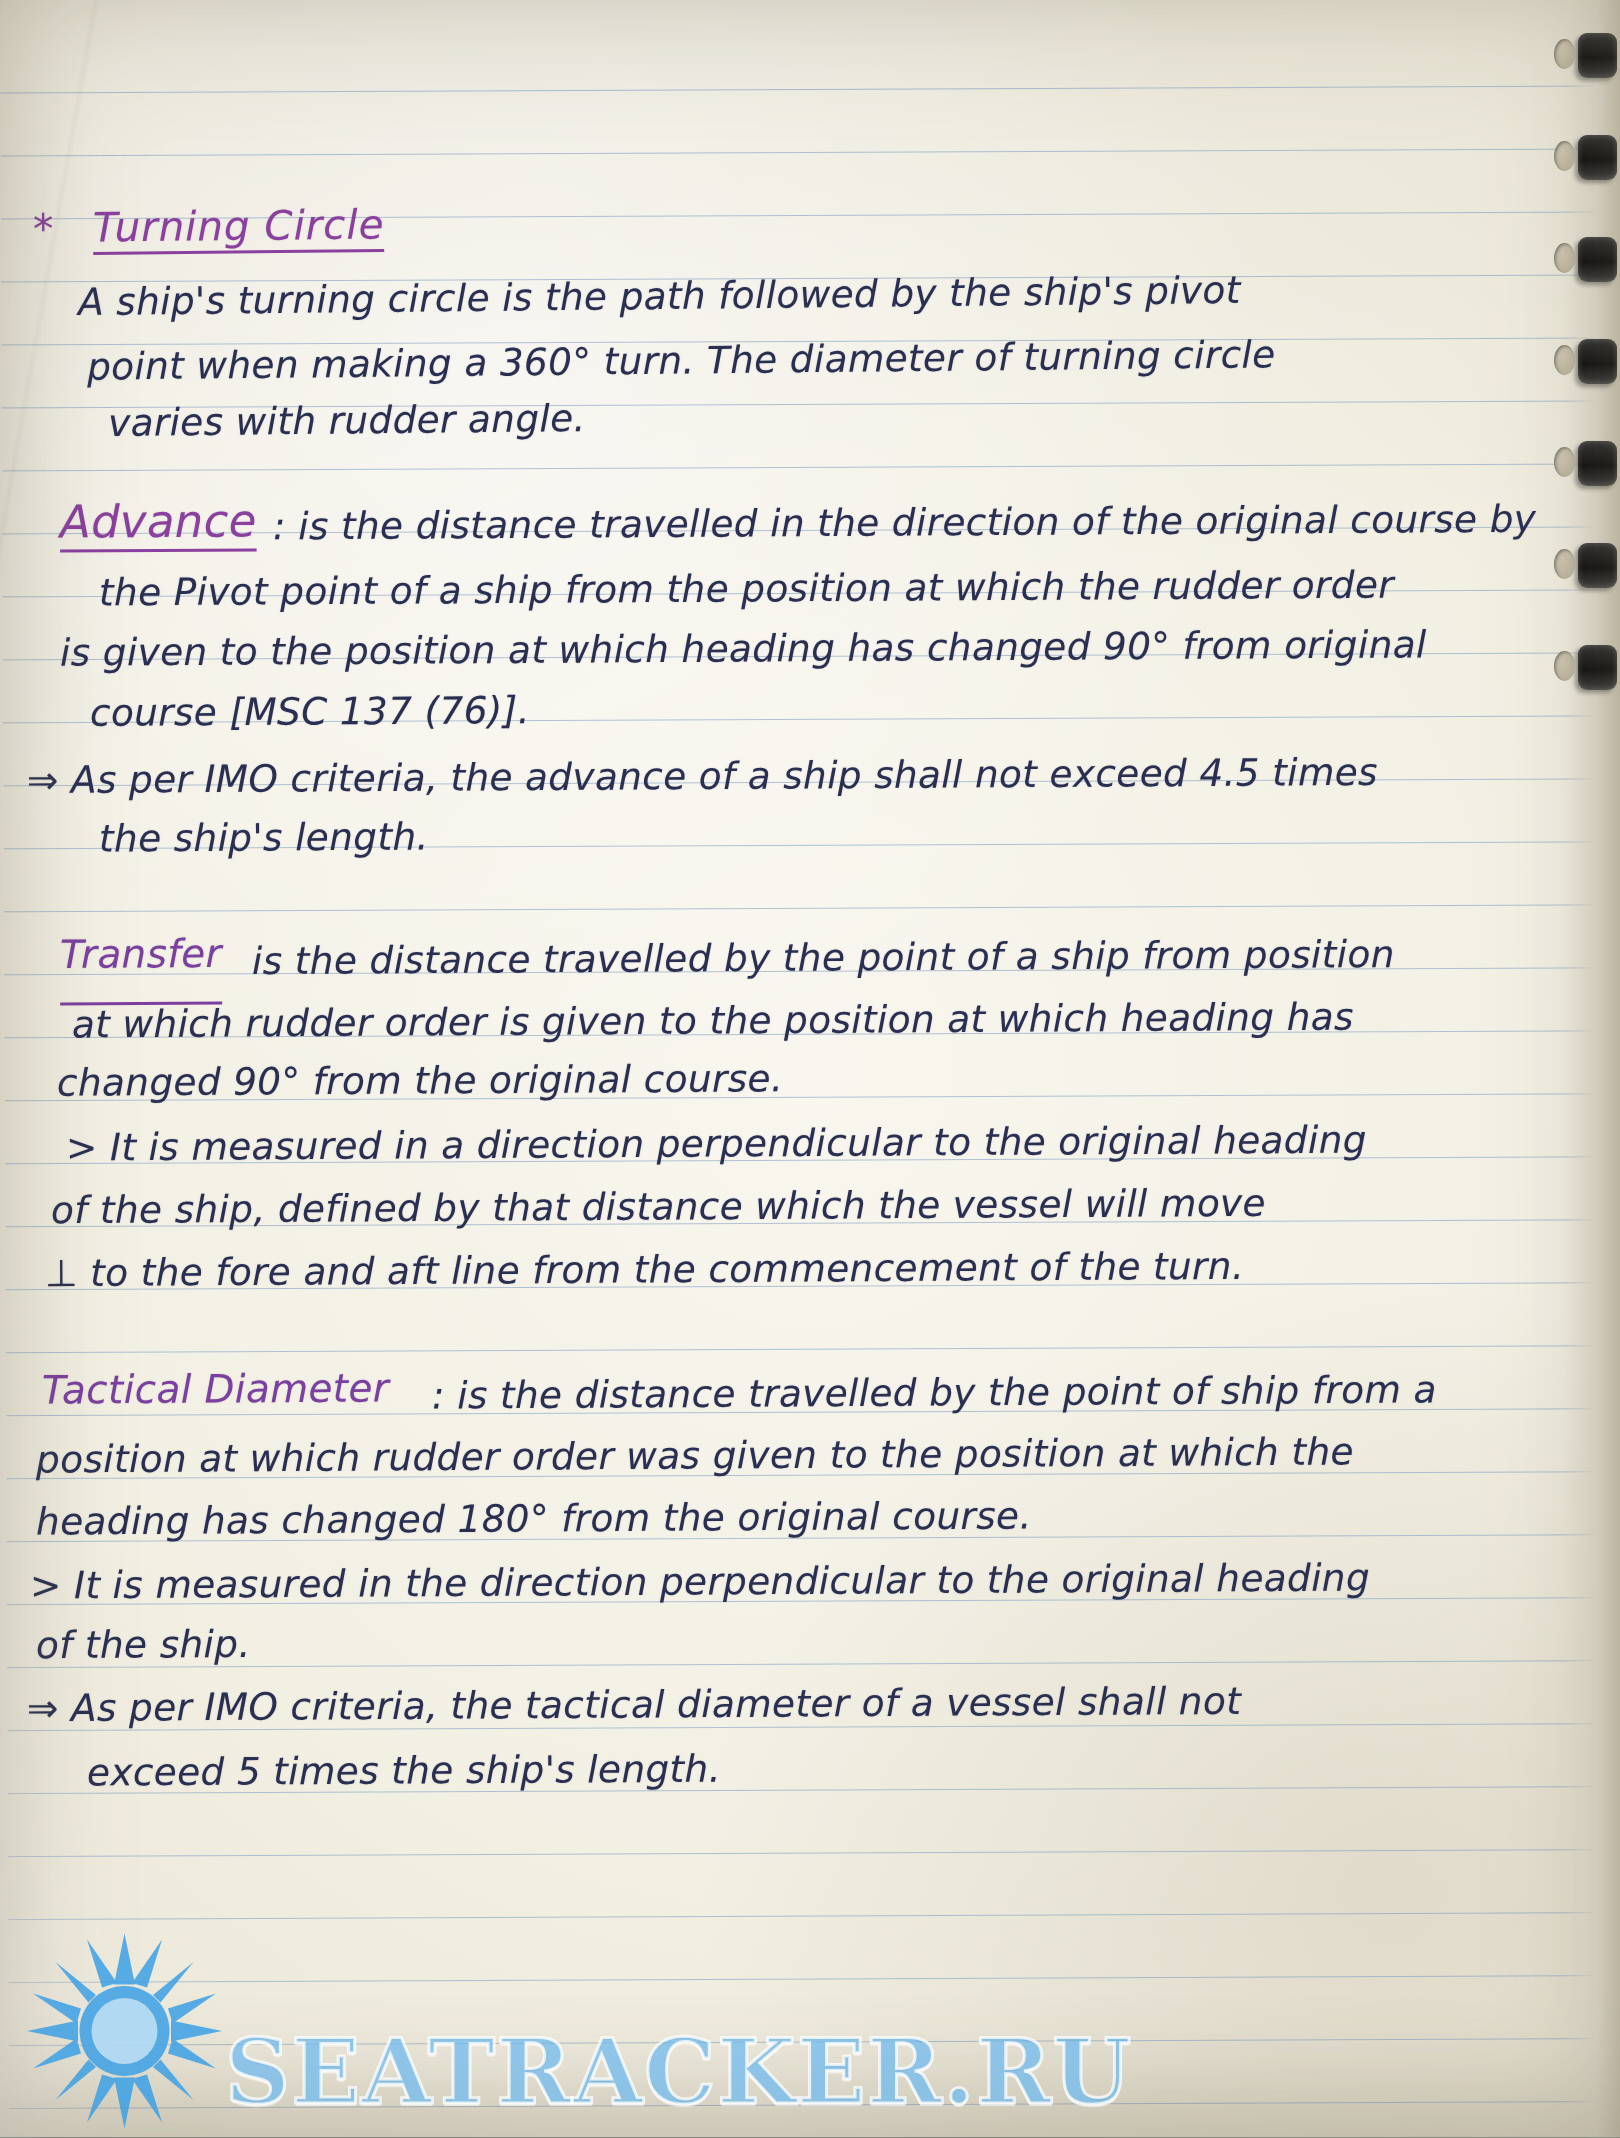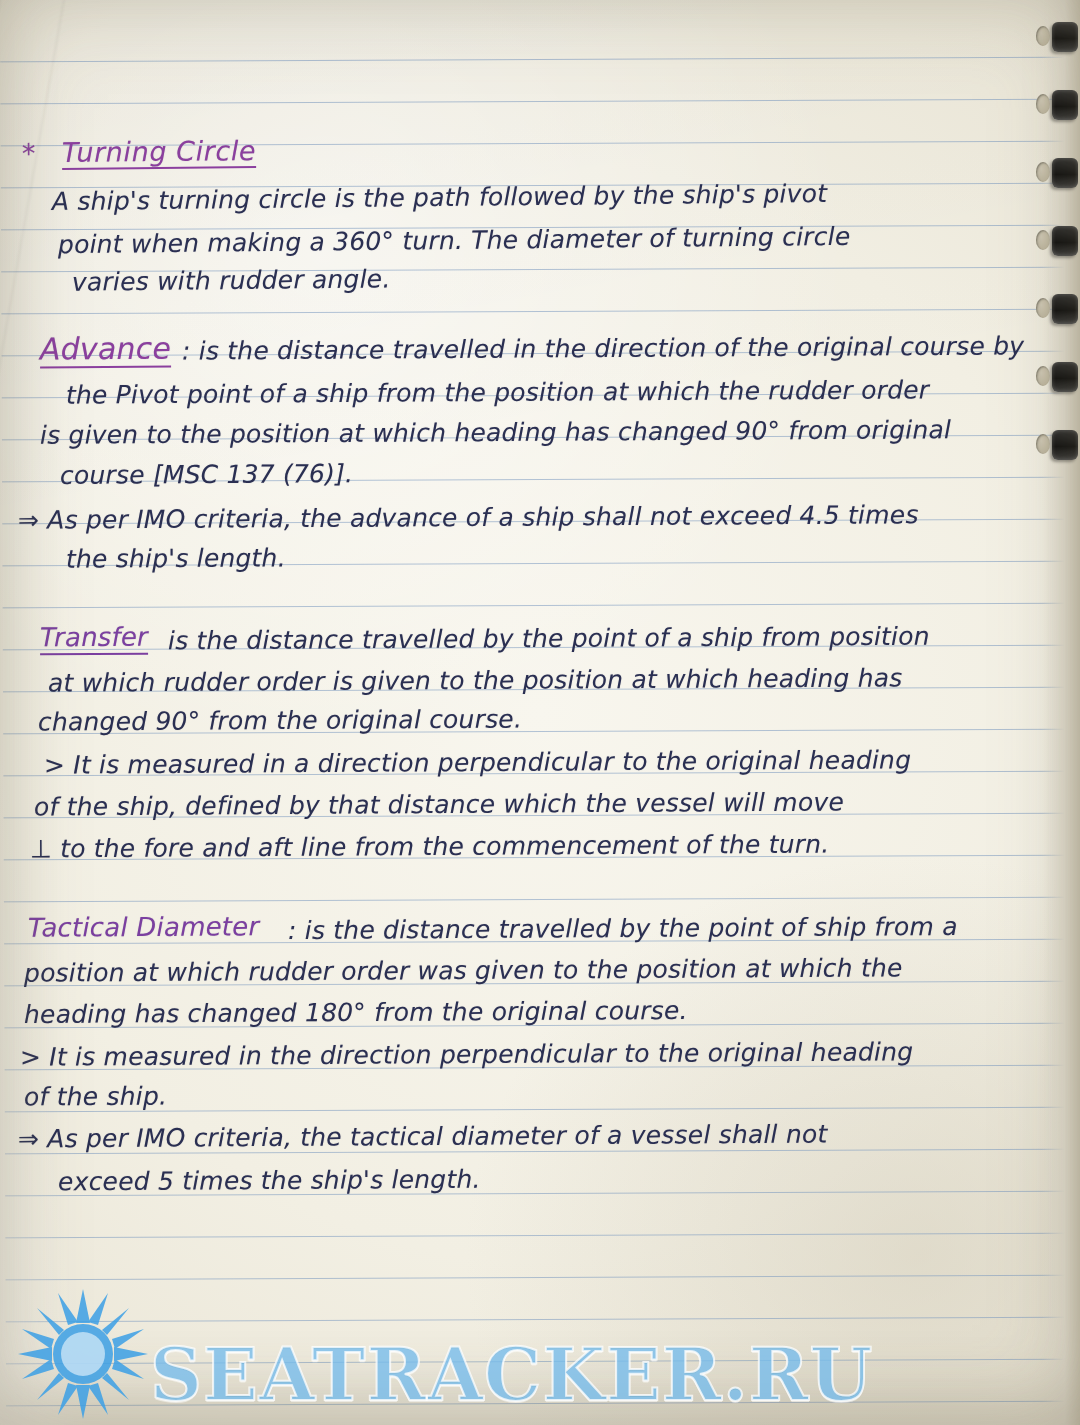--- a/index.html
+++ b/index.html
@@ -109,42 +109,42 @@
   .heading {
     font-size: 27px;
     letter-spacing: 0.6px;
   }
   .underline-p {
     border-bottom: 2px solid #8b3f9e;
     padding-bottom: 2px;
   }
   .underline-v {
     border-bottom: 2px solid #7b3fa0;
-    padding-bottom: 3px;
+    padding-bottom: 18px;
   }
 
   .slant1 { transform: rotate(-0.6deg); }
   .slant2 { transform: rotate(-0.35deg); }
 
   
   #watermark {
     position: absolute;
     left: 0;
     bottom: 0;
     width: 100%;
     height: 170px;
     pointer-events: none;
   }
   #wm-text {
     position: absolute;
     left: 150px;
     bottom: 8px;
     font-family: "DejaVu Serif", serif;
     font-weight: bold;
-    font-size: 72px;
+    font-size: 60px;
     letter-spacing: 1px;
     color: rgba(60,160,230,0.55);
     -webkit-text-stroke: 2px rgba(255,255,255,0.75);
     text-shadow: 0 2px 0 rgba(255,255,255,0.5);
   }
   #wm-sun {
     position: absolute;
     left: 18px;
     bottom: 6px;
     width: 130px;

